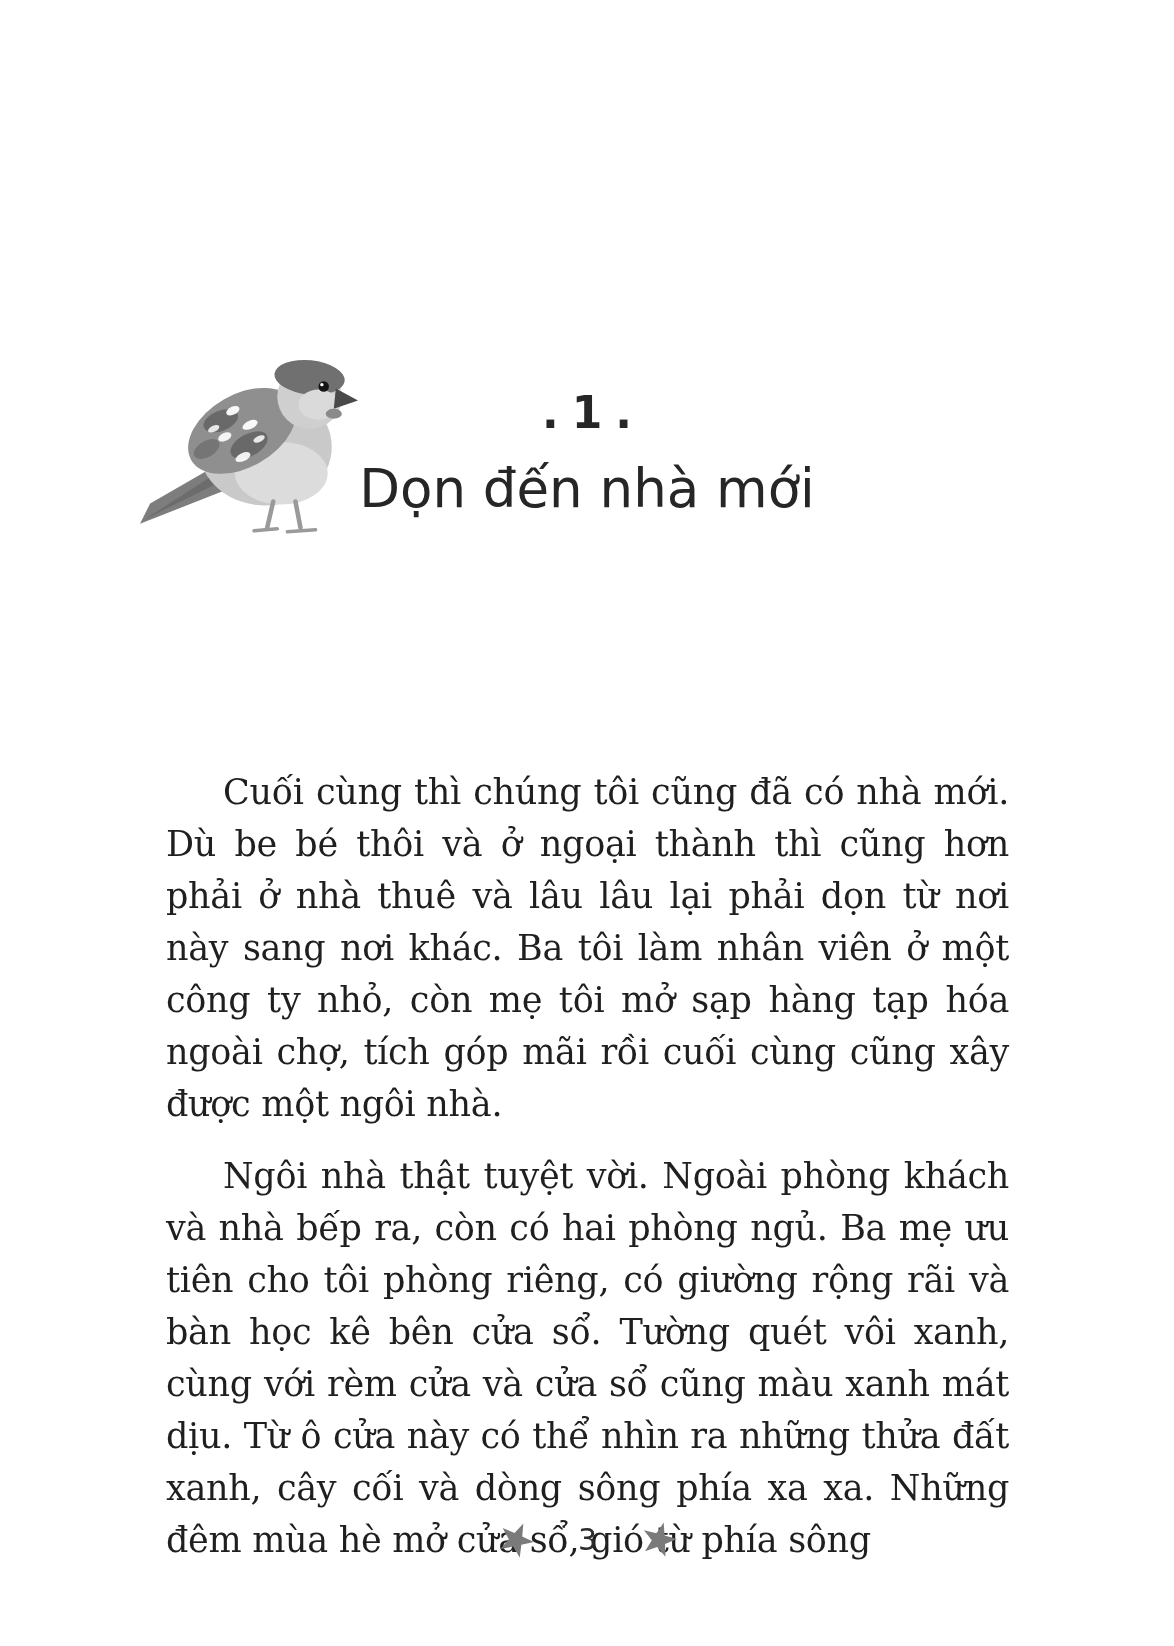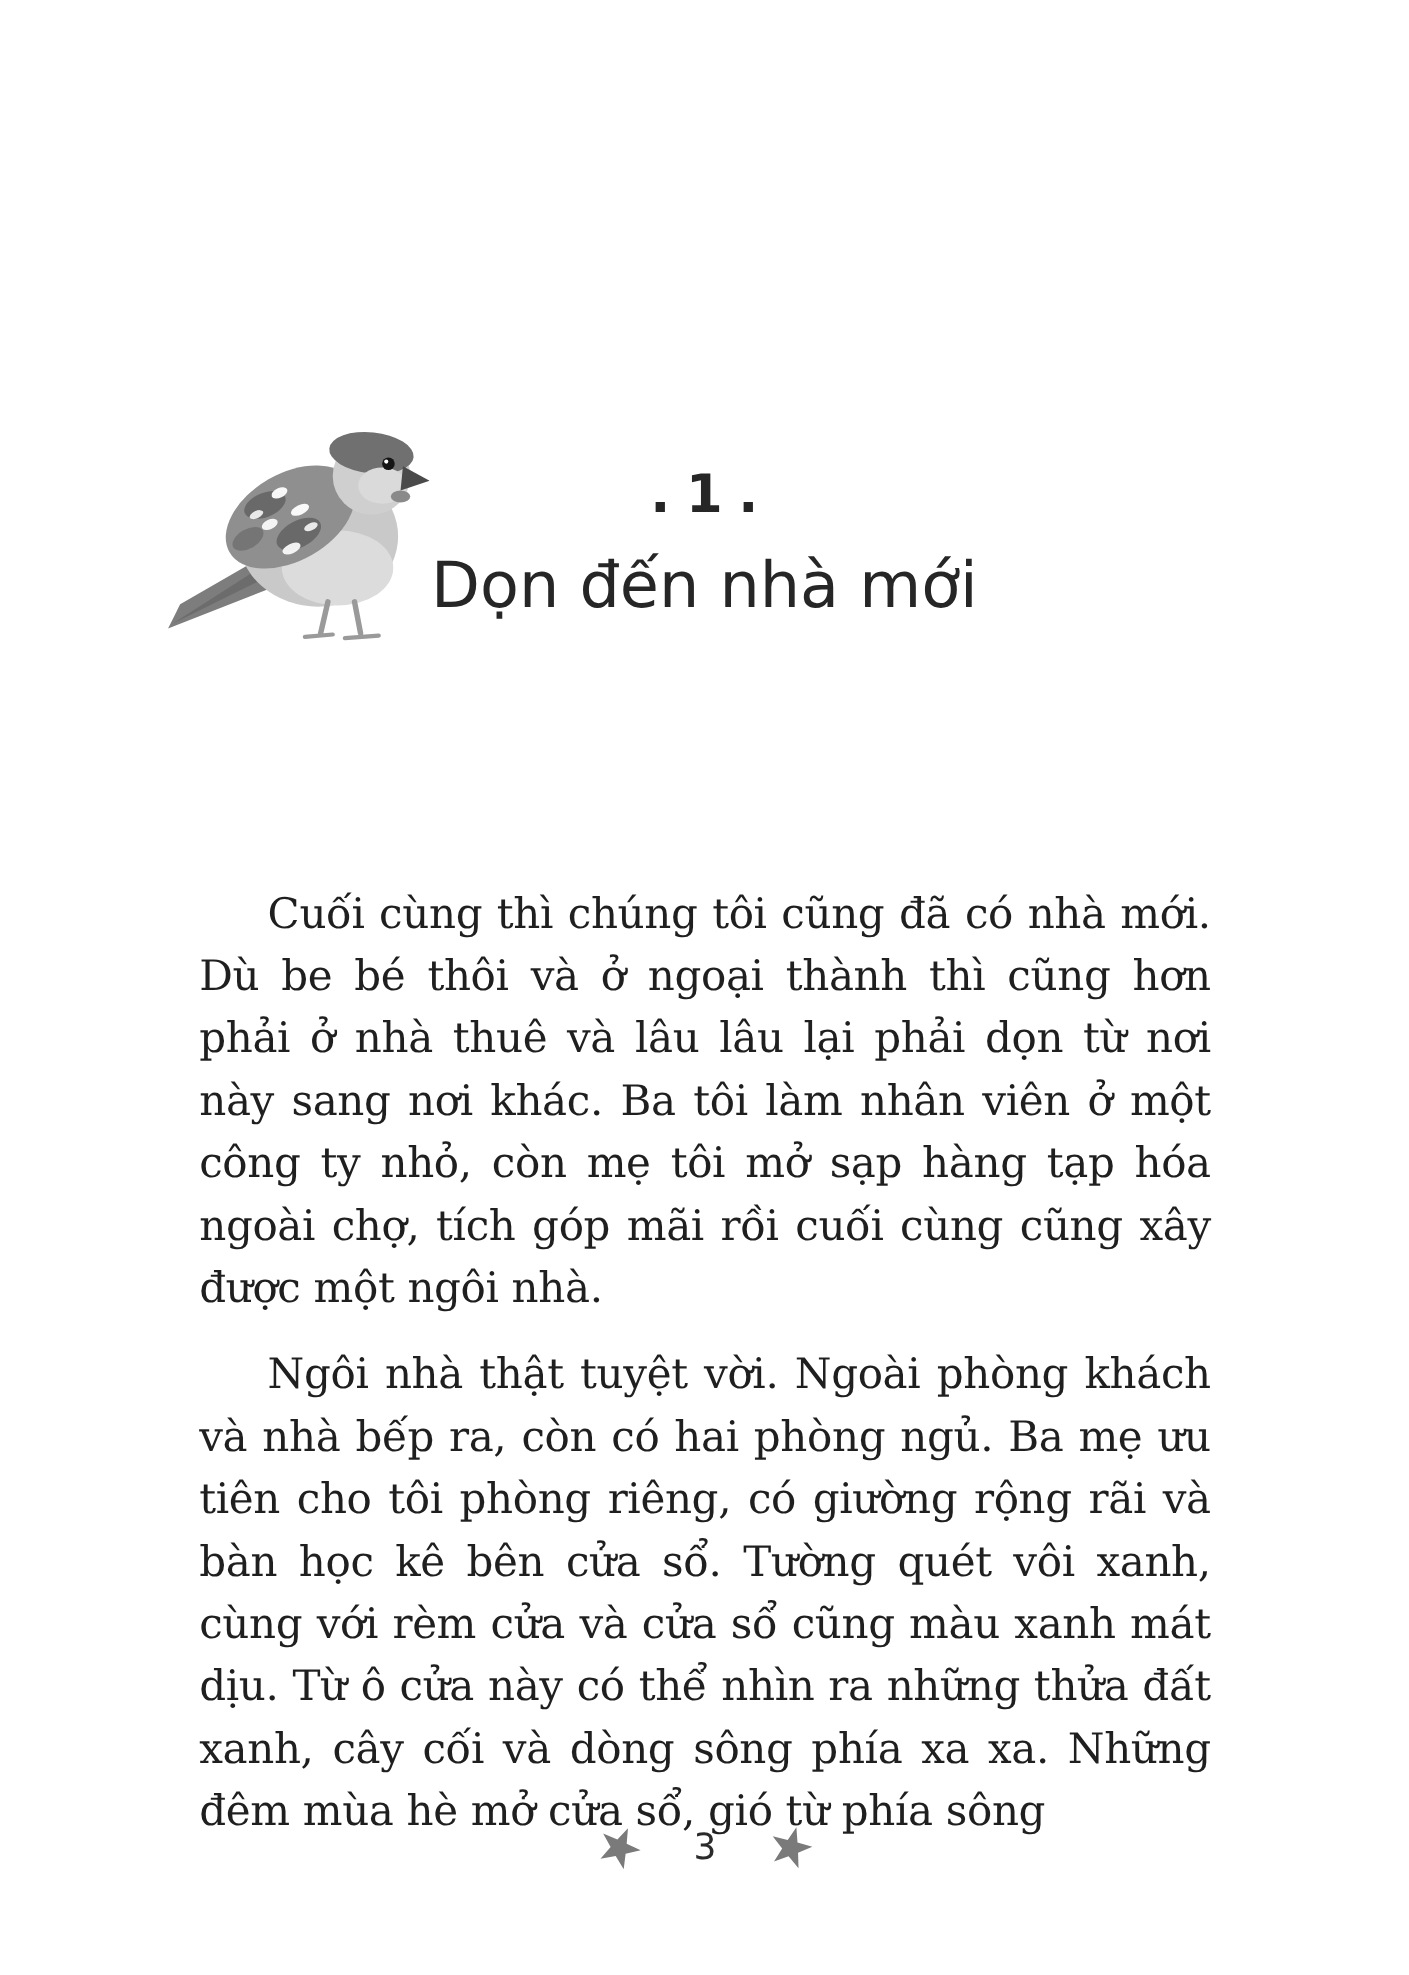--- a/index.html
+++ b/index.html
@@ -43,21 +43,21 @@
     margin: 22px 0 0 0;
     font-family: "DejaVu Sans", sans-serif;
     font-weight: normal;
     font-size: 53px;
     line-height: 62px;
     color: #262626;
   }
   .body-text {
     position: absolute;
     left: 166px;
-    top: 736px;
+    top: 766px;
     width: 843px;
     font-family: "DejaVu Serif", serif;
     font-size: 35px;
     letter-spacing: -0.3px;
     line-height: 52px;
     text-align: justify;
     color: #1f1f1f;
   }
   .body-text p {
     margin: 0 0 20px 0;

